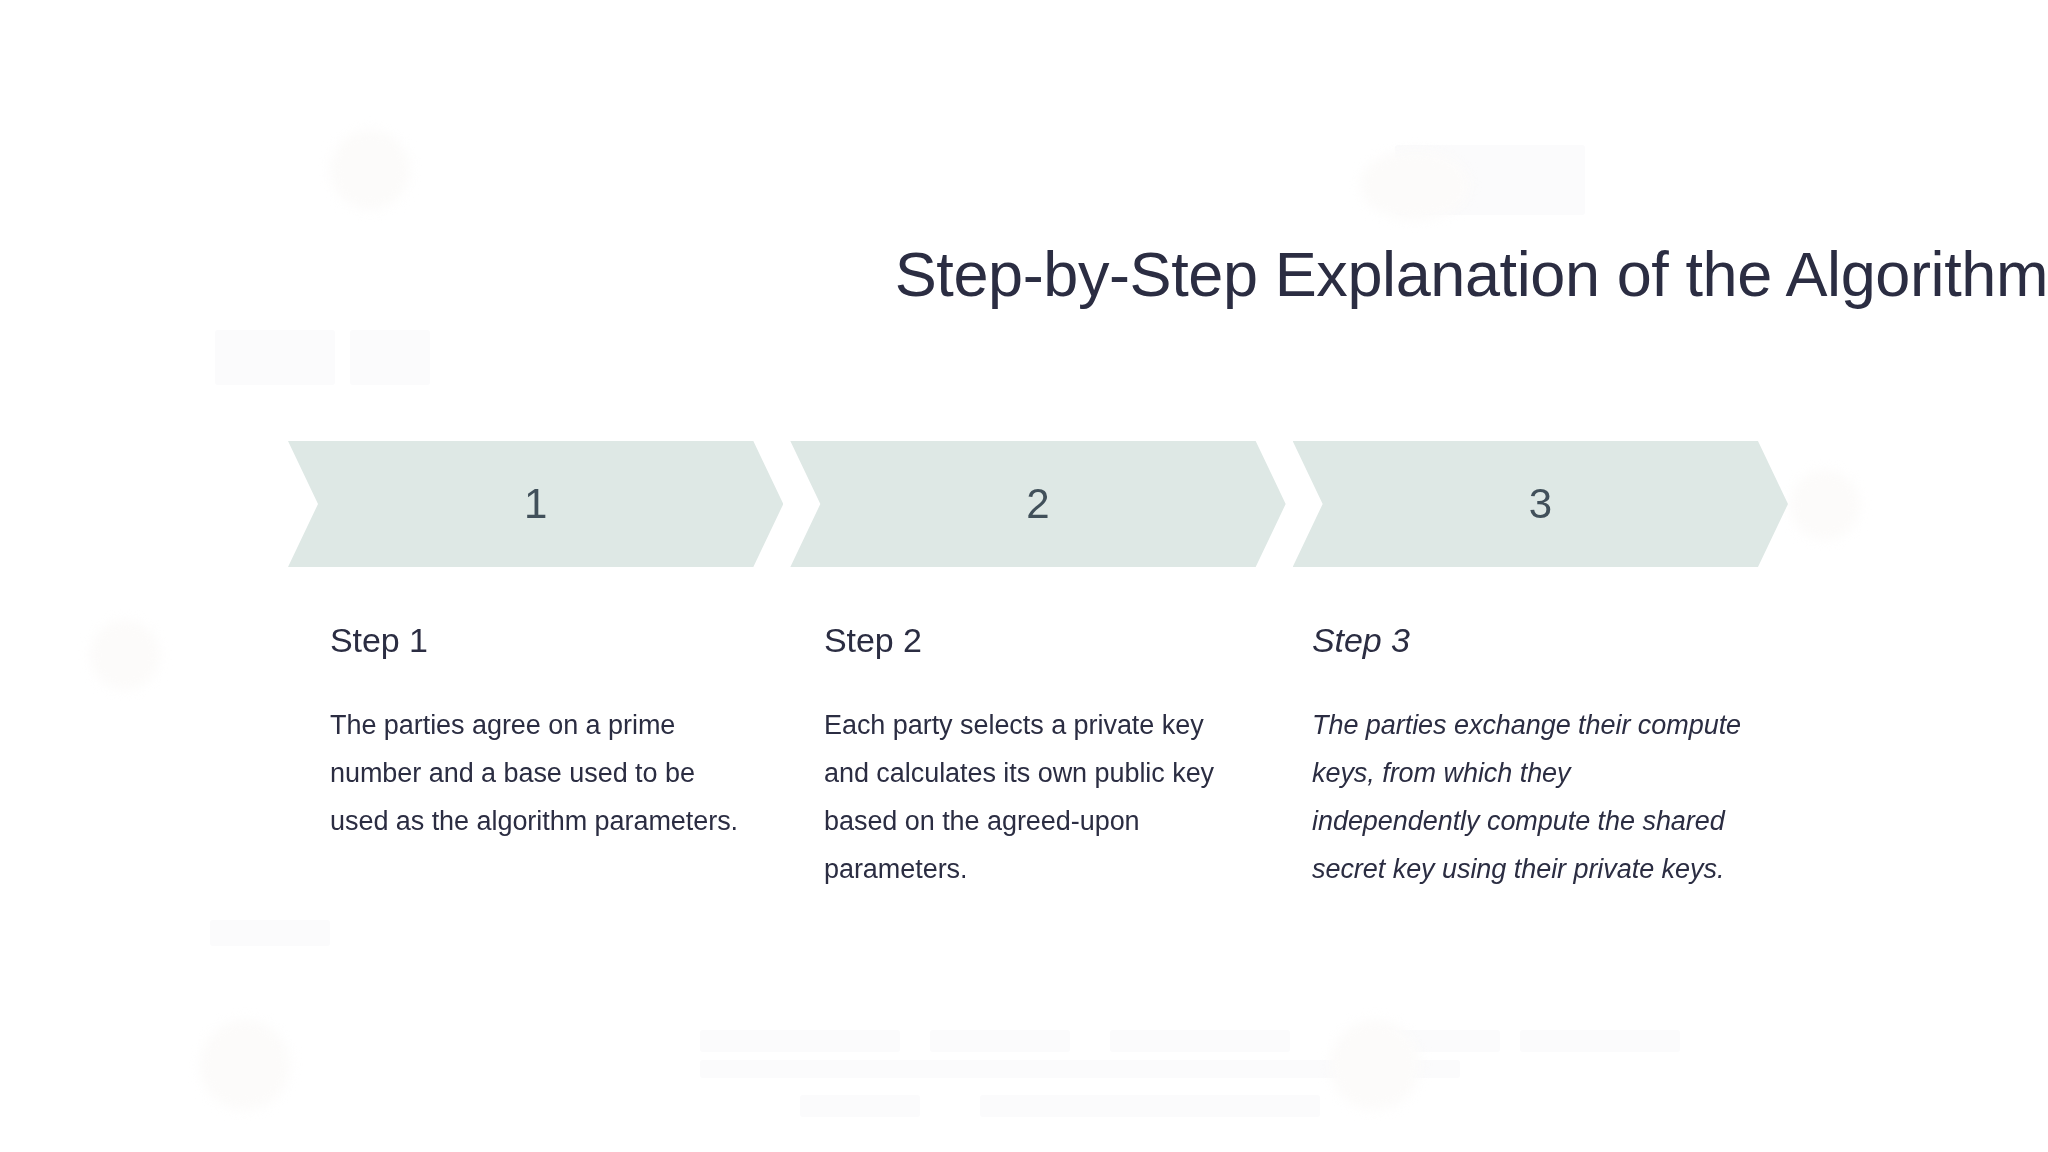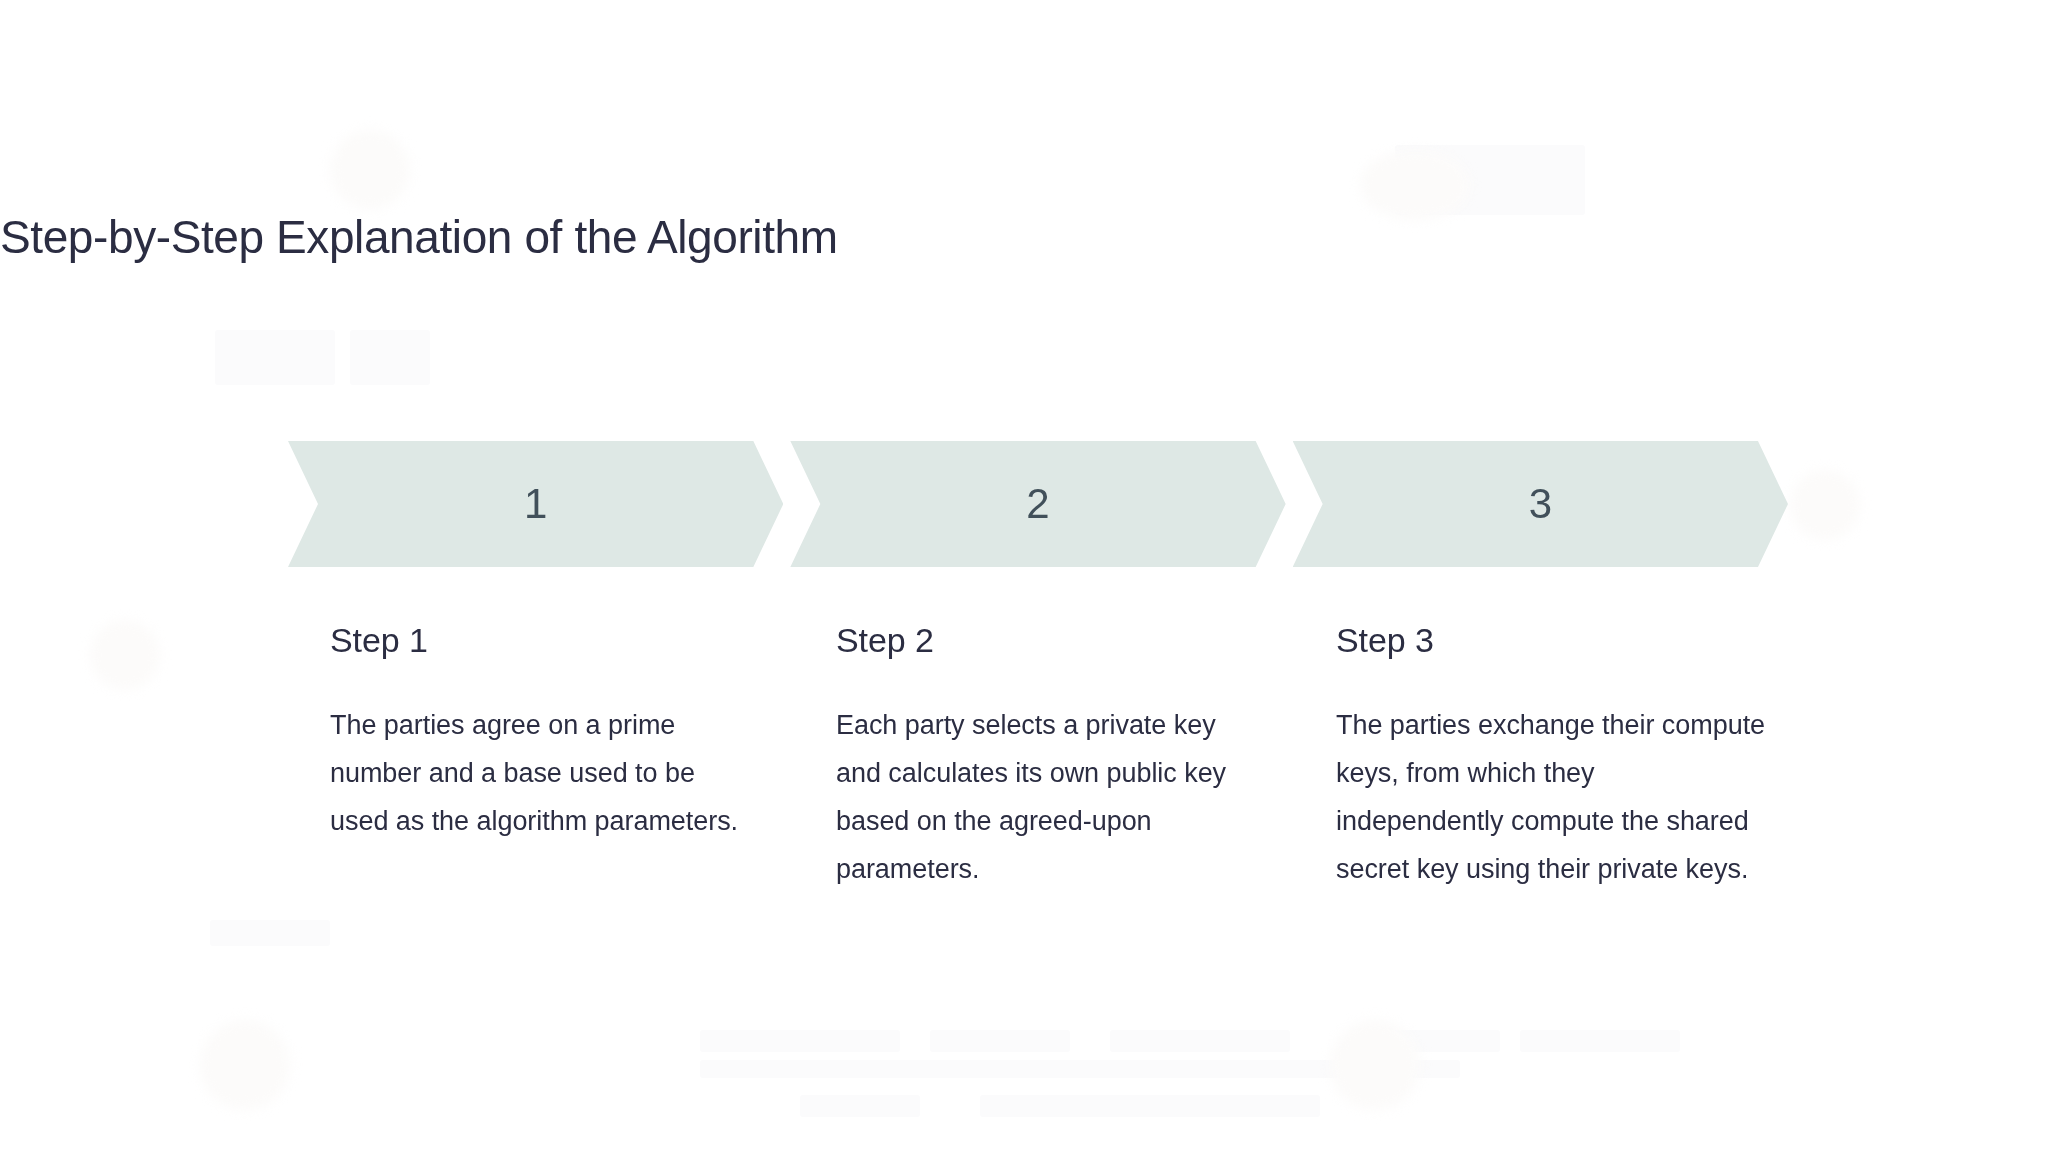--- a/index.html
+++ b/index.html
@@ -39,23 +39,23 @@
     position: absolute;
     inset: 0;
     z-index: 1;
   }
 
   
   #page-title {
     position: absolute;
     left: 0;
     right: 0;
-    top: 180px;
-    text-align: left;
-    font-size: 46px;
+    top: 196px;
+    text-align: right;
+    font-size: 63px;
     font-weight: 400;
     line-height: 1.15;
     color: #2b2d42;
     letter-spacing: -0.4px;
     white-space: nowrap;
   }
 
   
   #chevron-row {
     position: absolute;
@@ -95,28 +95,28 @@
     user-select: none;
   }
 
   
   #steps-row {
     position: absolute;
     left: 330px;
     top: 620px;
     width: 1470px;
     display: flex;
-    gap: 12px;
+    gap: 0;
   }
   .step-col {
     width: 500px;
     flex: 0 0 500px;
   }
   .step-col:nth-child(2) { margin-left: -6px; }
-  .step-col:nth-child(3) { margin-left: -12px; }
+  .step-col:nth-child(3) { margin-left: -12px; font-style: italic; }
 
   .step-heading {
     font-size: 34px;
     font-weight: 400;
     color: #2b2d42;
     line-height: 1.2;
     margin: 0 0 40px 0;
     letter-spacing: -0.1px;
   }
   .step-body {

